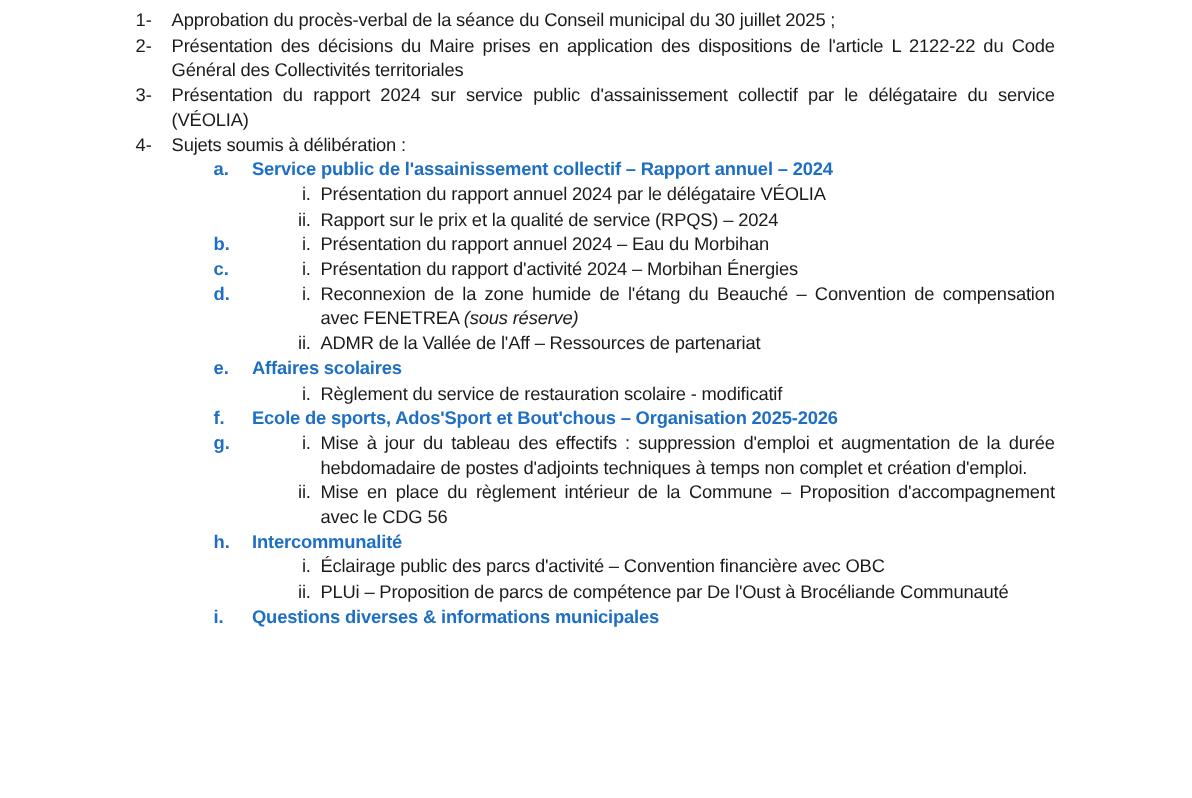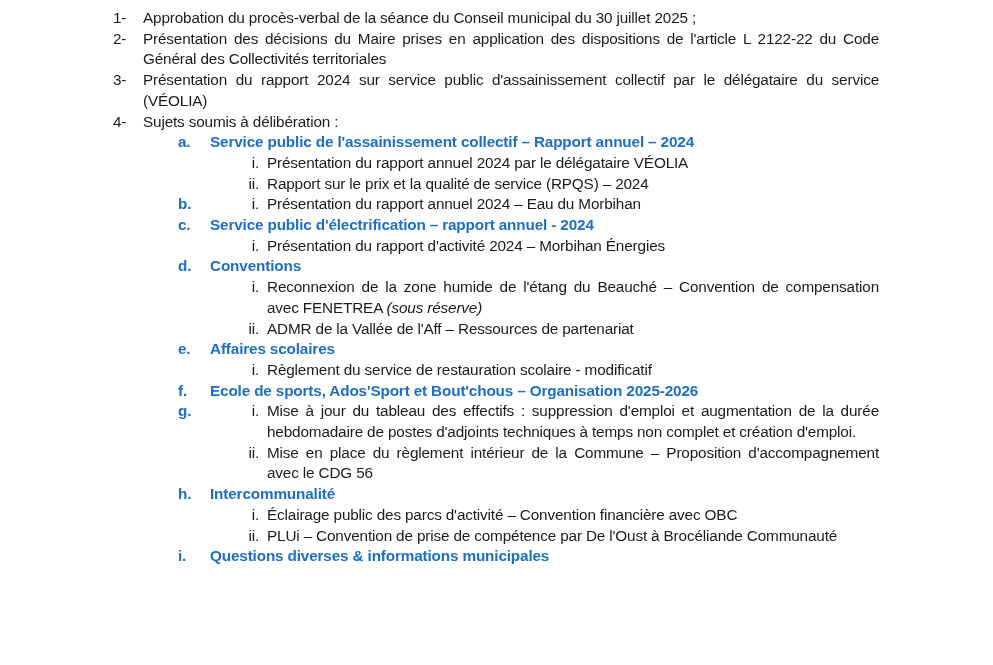--- a/index.html
+++ b/index.html
@@ -89,31 +89,29 @@
           <span class="marker">b.</span>
           <div>
             <div class="item l3">
               <span class="marker">i.</span>
               <p class="txt">Présentation du rapport annuel 2024 – Eau du Morbihan</p>
             </div>
           </div>
         </div>
         <div class="item l2 hl">
           <span class="marker">c.</span>
-          <p class="txt">Service public d'électrification – rapport annuel - 2024</p>
           <div>
             <div class="item l3">
               <span class="marker">i.</span>
               <p class="txt">Présentation du rapport d'activité 2024 – Morbihan Énergies</p>
             </div>
           </div>
         </div>
         <div class="item l2 hl">
           <span class="marker">d.</span>
-          <p class="txt">Conventions</p>
           <div>
             <div class="item l3">
               <span class="marker">i.</span>
               <p class="txt">Reconnexion de la zone humide de l'étang du Beauché – Convention de compensation avec FENETREA <em>(sous réserve)</em></p>
             </div>
             <div class="item l3">
               <span class="marker">ii.</span>
               <p class="txt">ADMR de la Vallée de l'Aff – Ressources de partenariat</p>
             </div>
           </div>
@@ -148,21 +146,21 @@
         <div class="item l2 hl">
           <span class="marker">h.</span>
           <p class="txt">Intercommunalité</p>
           <div>
             <div class="item l3">
               <span class="marker">i.</span>
               <p class="txt">Éclairage public des parcs d'activité – Convention financière avec OBC</p>
             </div>
             <div class="item l3">
               <span class="marker">ii.</span>
-              <p class="txt">PLUi – Convention de prise de compétence par De l'Oust à Brocéliande Communauté</p>
+              <p class="txt">PLUi – Proposition de parcs de compétence par De l'Oust à Brocéliande Communauté</p>
             </div>
           </div>
         </div>
         <div class="item l2 hl">
           <span class="marker">i.</span>
           <p class="txt">Questions diverses &amp; informations municipales</p>
         </div>
       </div>
     </div>
   </div>

